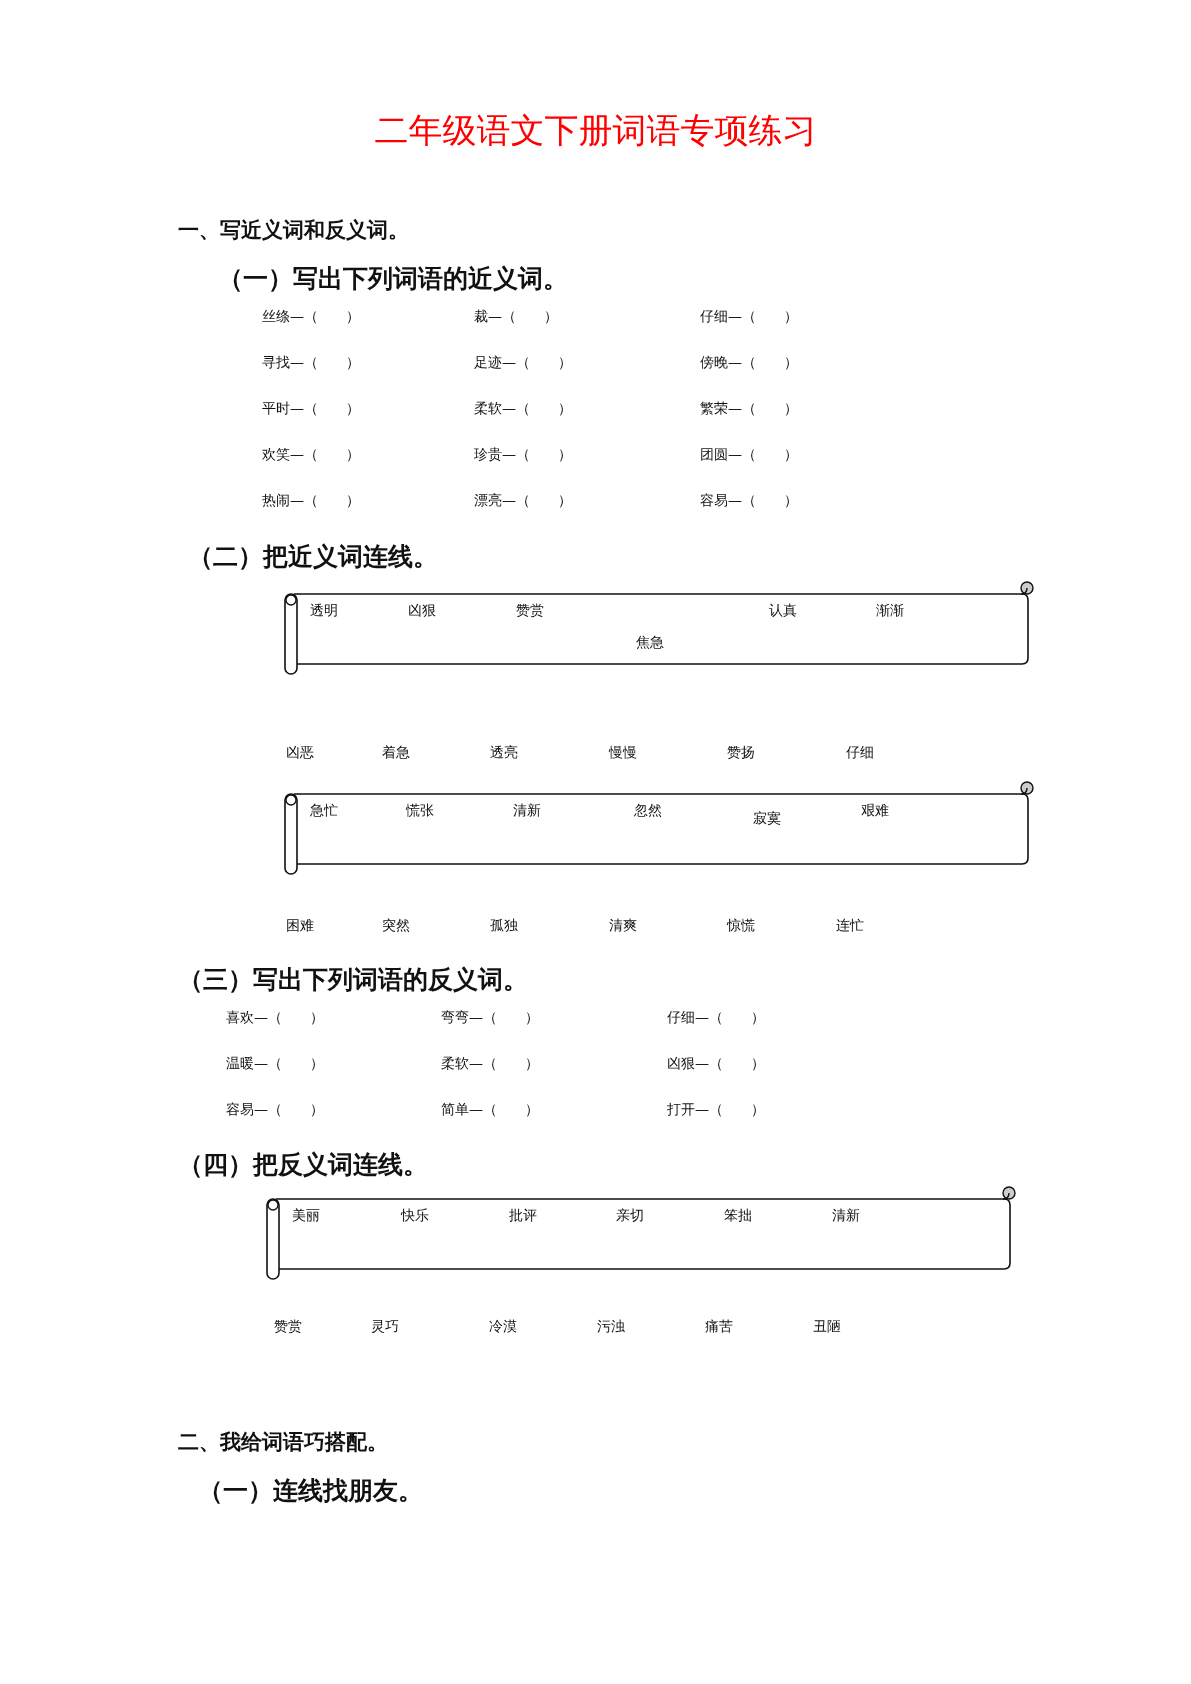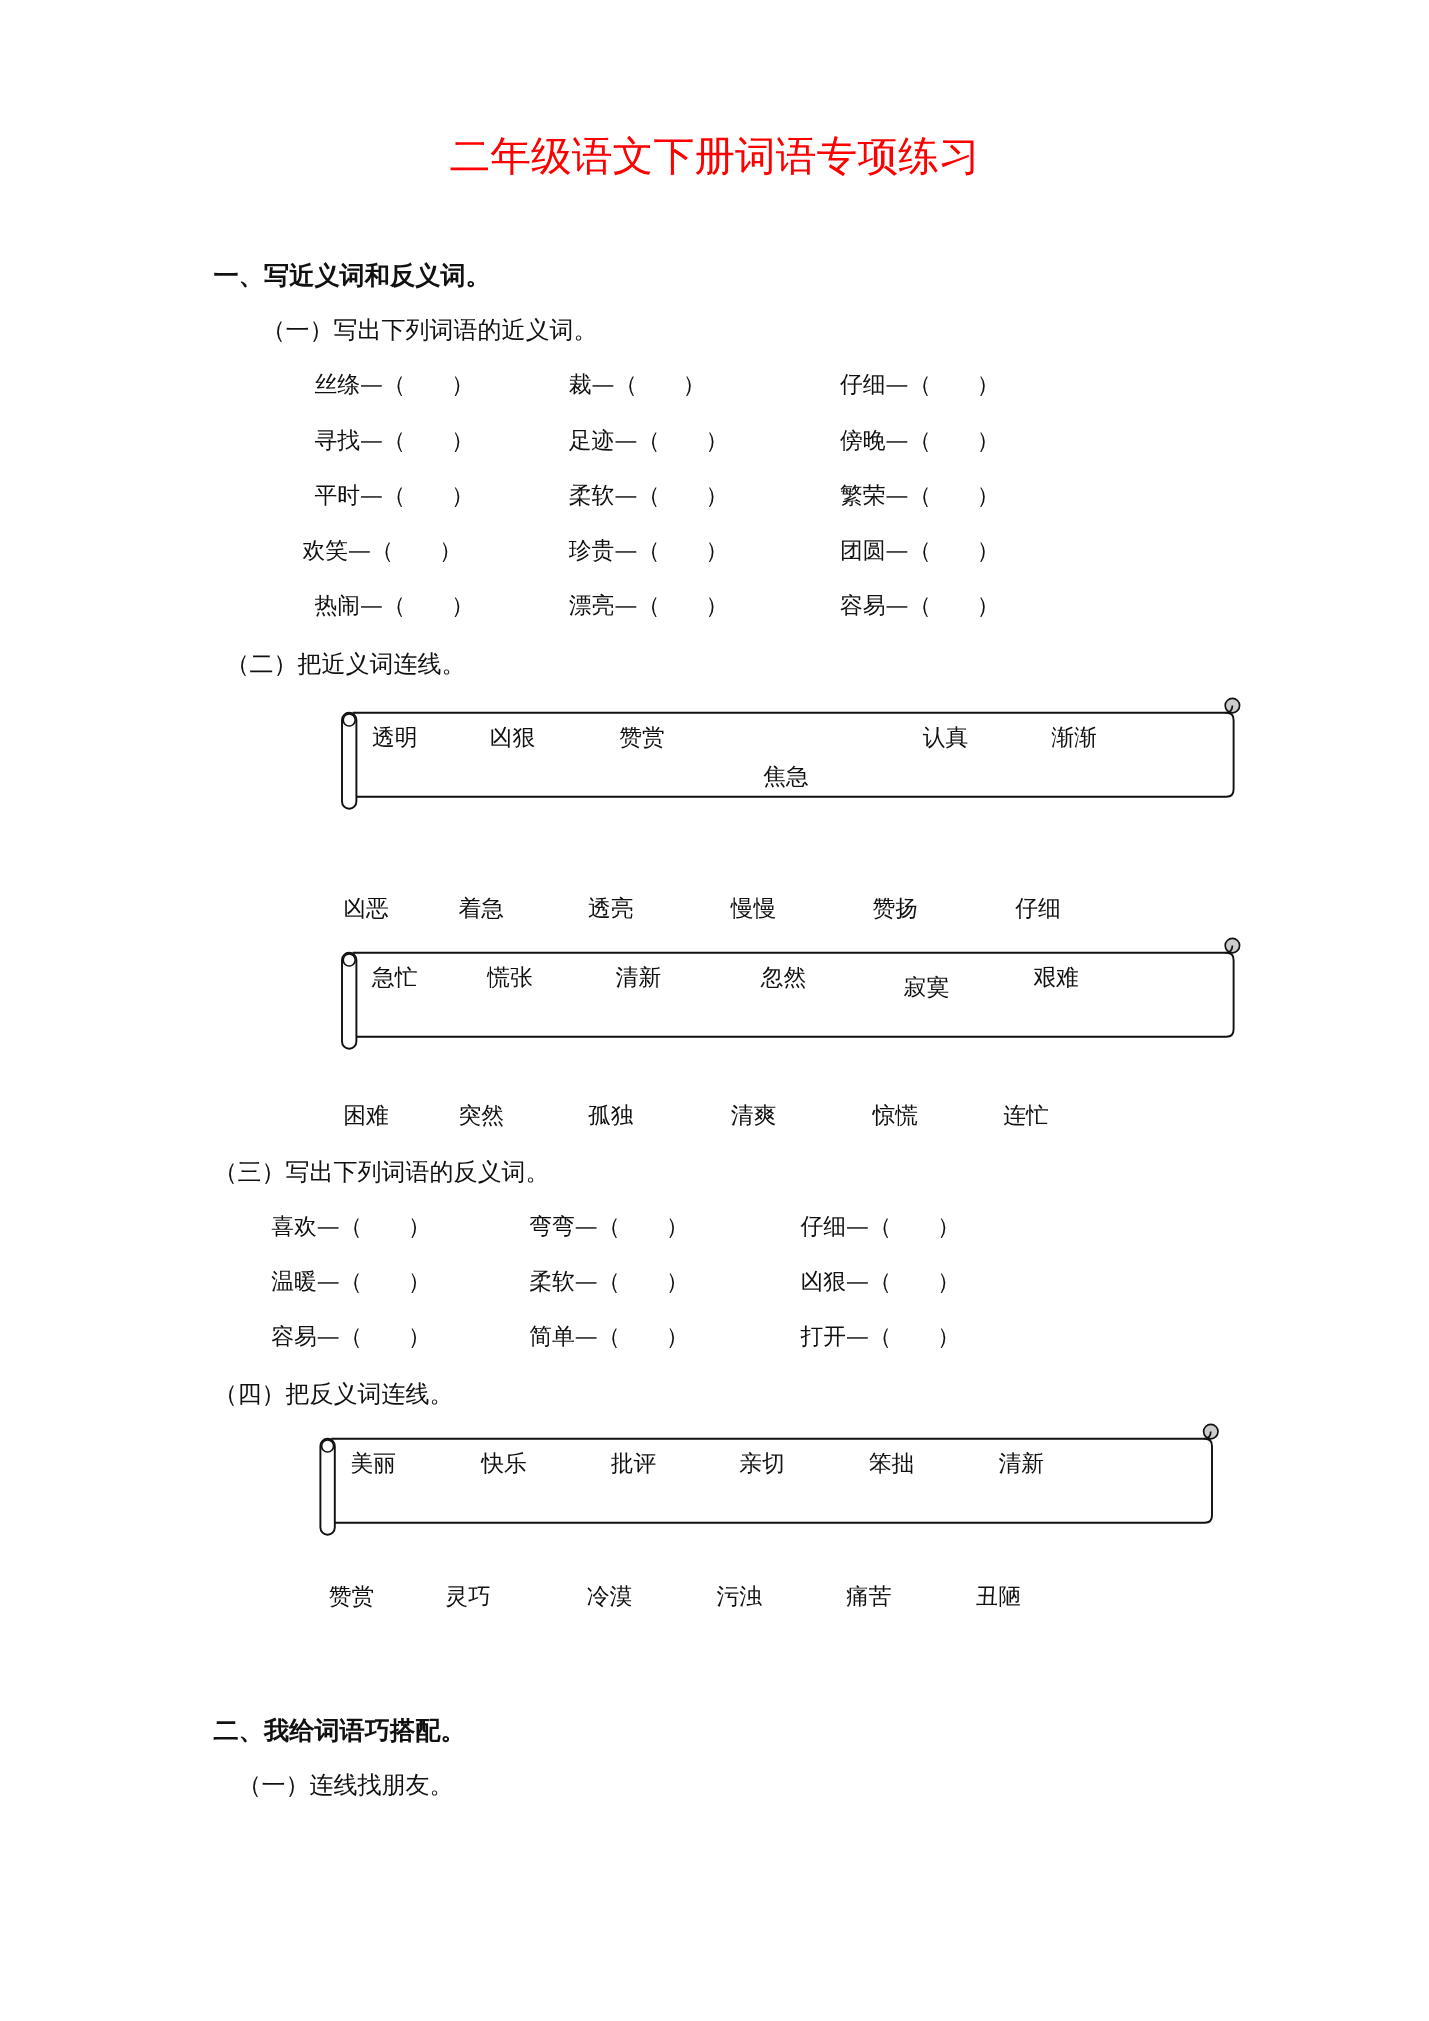--- a/index.html
+++ b/index.html
@@ -7,22 +7,22 @@
     width: 1191px; height: 1684px; position: relative; overflow: hidden;
     font-family: "DejaVu Serif", "Liberation Serif", serif;
     color: #111;
   }
   .abs { position: absolute; white-space: nowrap; }
   .title {
     left: 0; width: 1191px; top: 108px; text-align: center;
     color: #ff0000; font-size: 34px; letter-spacing: 0px;
   }
   .h1 { font-size: 21px; font-weight: bold; }
-  .sub { font-size: 20px; }
-  .word { font-size: 19px; }
+  .sub { font-size: 25px; font-weight: bold; }
+  .word { font-size: 14px; }
   .scroll { position: absolute; }
   .scroll svg { position: absolute; left: 0; top: 0; overflow: visible; }
   .scroll .word { position: absolute; }
 </style>
 </head>
 <body>
 
 <div class="abs title">二年级语文下册词语专项练习</div>
 
 <div class="abs h1" style="left:178px; top:216px;">一、写近义词和反义词。</div>
@@ -36,21 +36,21 @@
   <div class="abs word" style="left:700px; top:308px;">仔细—（　　）</div>
 
   <div class="abs word" style="left:262px; top:354px;">寻找—（　　）</div>
   <div class="abs word" style="left:474px; top:354px;">足迹—（　　）</div>
   <div class="abs word" style="left:700px; top:354px;">傍晚—（　　）</div>
 
   <div class="abs word" style="left:262px; top:400px;">平时—（　　）</div>
   <div class="abs word" style="left:474px; top:400px;">柔软—（　　）</div>
   <div class="abs word" style="left:700px; top:400px;">繁荣—（　　）</div>
 
-  <div class="abs word" style="left:252px; top:446px;">欢笑—（　　）</div>
+  <div class="abs word" style="left:262px; top:446px;">欢笑—（　　）</div>
   <div class="abs word" style="left:474px; top:446px;">珍贵—（　　）</div>
   <div class="abs word" style="left:700px; top:446px;">团圆—（　　）</div>
 
   <div class="abs word" style="left:262px; top:492px;">热闹—（　　）</div>
   <div class="abs word" style="left:474px; top:492px;">漂亮—（　　）</div>
   <div class="abs word" style="left:700px; top:492px;">容易—（　　）</div>
 </div>
 
 <div class="abs sub" style="left:188px; top:540px;">（二）把近义词连线。</div>
 

